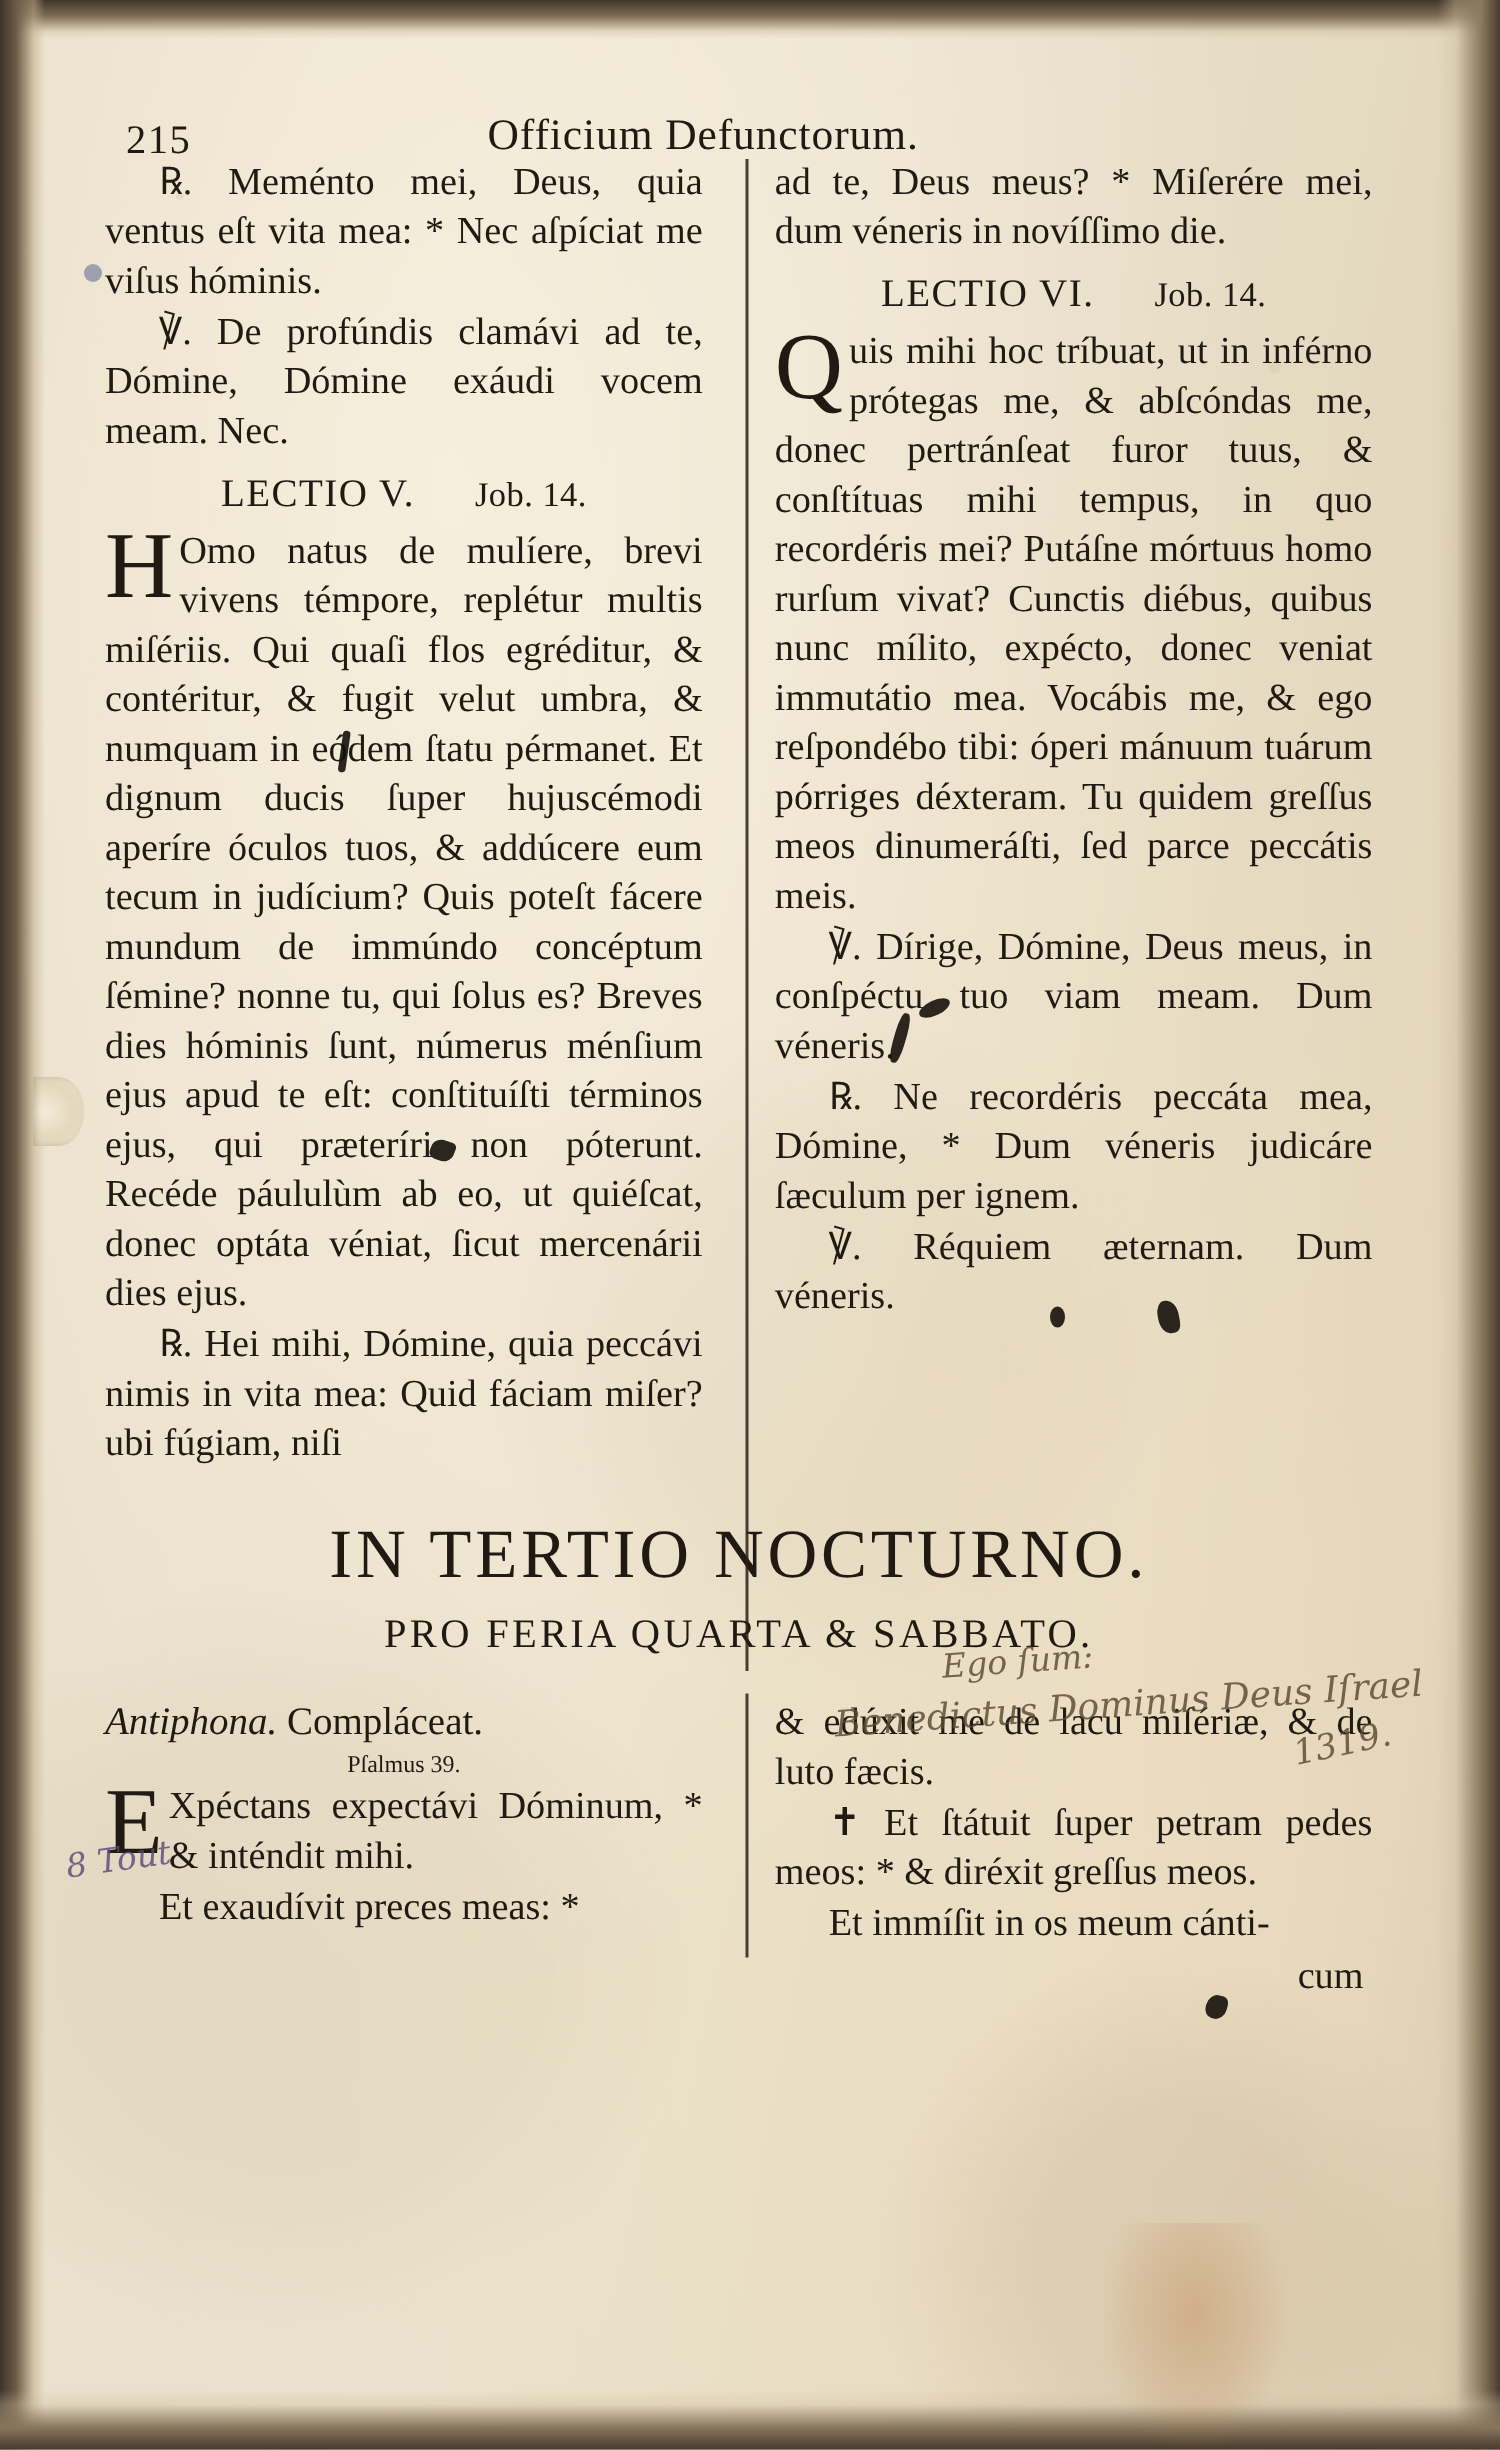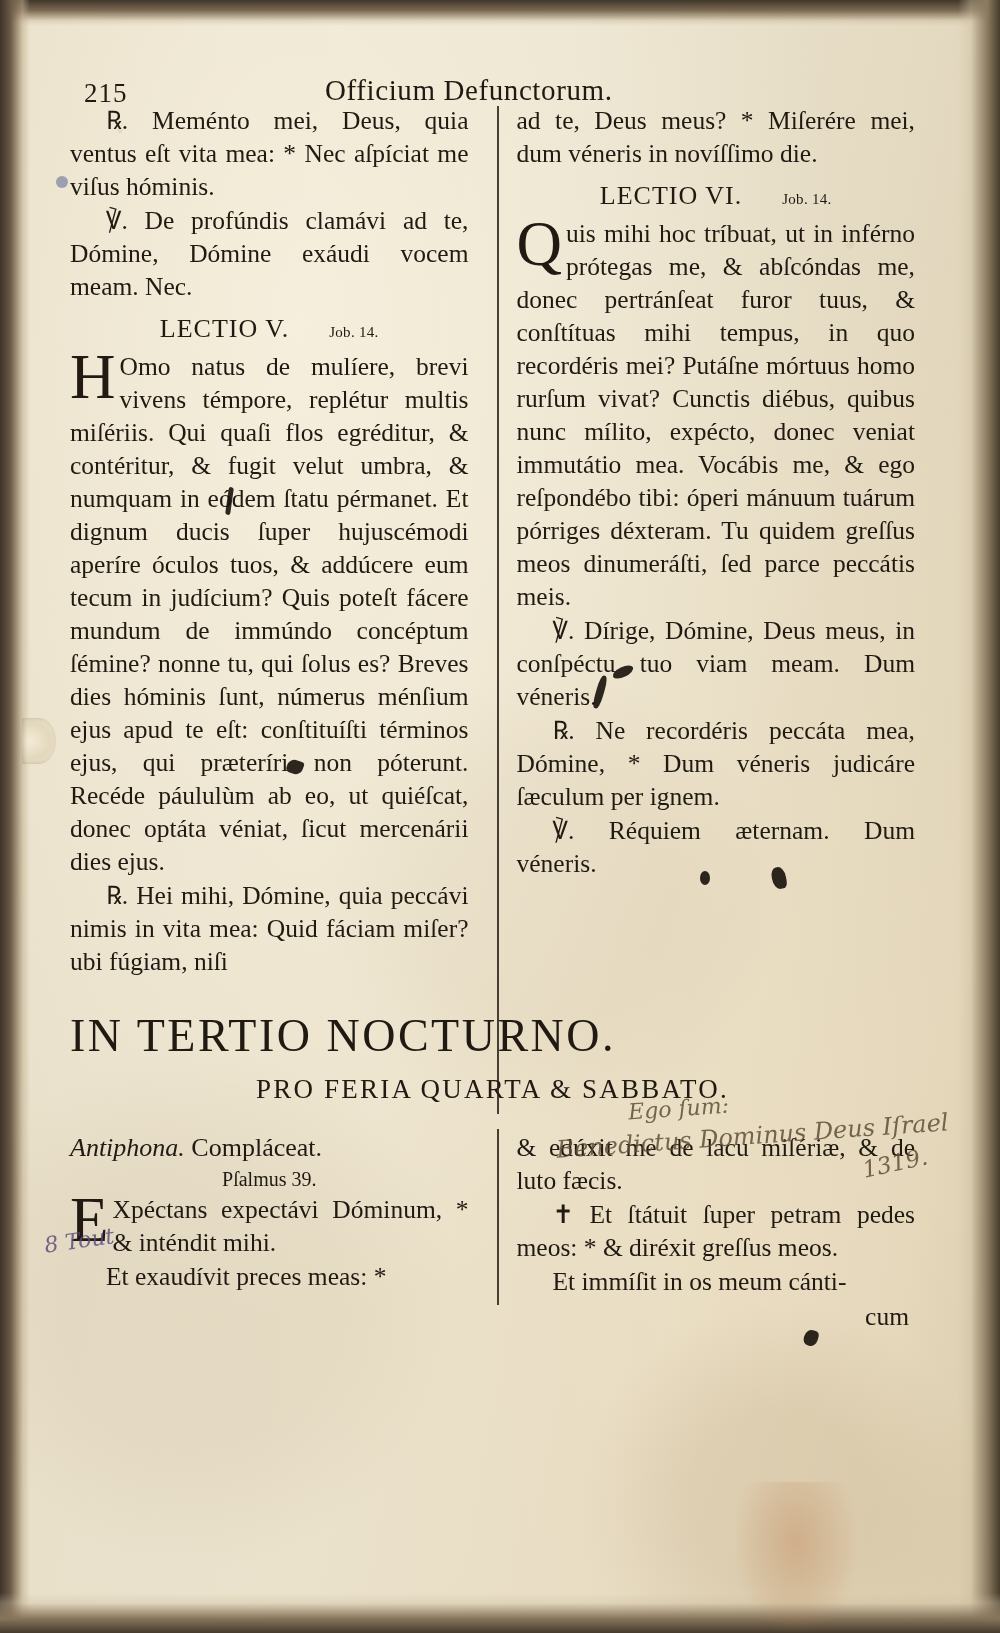--- a/index.html
+++ b/index.html
@@ -137,40 +137,41 @@
   .ind { text-indent: 36px; }
 
   .lectio-head {
     text-align: center;
     margin: 9px 0 4px 0;
     font-size: 26px;
     letter-spacing: 1px;
   }
   .lectio-head .ref {
     margin-left: 40px;
-    font-size: 15px;
+    font-size: 23px;
     letter-spacing: 0.3px;
   }
 
   
   .dropcap-par {
     position: relative;
     min-height: 64px;
   }
   .dropcap {
     float: left;
     font-size: 63px;
     line-height: 0.82;
     padding: 2px 3px 0 0;
     margin-right: 1px;
     font-family: "Liberation Serif", serif;
   }
 
   
   .bighead {
+    text-align: center;
     margin-top: 30px;
     font-size: 46px;
     letter-spacing: 2.5px;
   }
   .subhead {
     text-align: center;
     margin-top: 12px;
     font-size: 27px;
     letter-spacing: 2.2px;
   }
@@ -190,21 +191,21 @@
     background: #2a2118;
     opacity: 0.85;
   }
   .ant-line {
     text-align: left;
     font-size: 26px;
   }
   .ant-line .it { font-style: italic; }
   .ps-line {
     text-align: center;
-    font-size: 20px;
+    font-size: 16px;
     margin-top: 2px;
   }
   .cum {
     text-align: right;
     font-size: 25.5px;
     margin-top: 2px;
     padding-right: 6px;
   }
 
   

